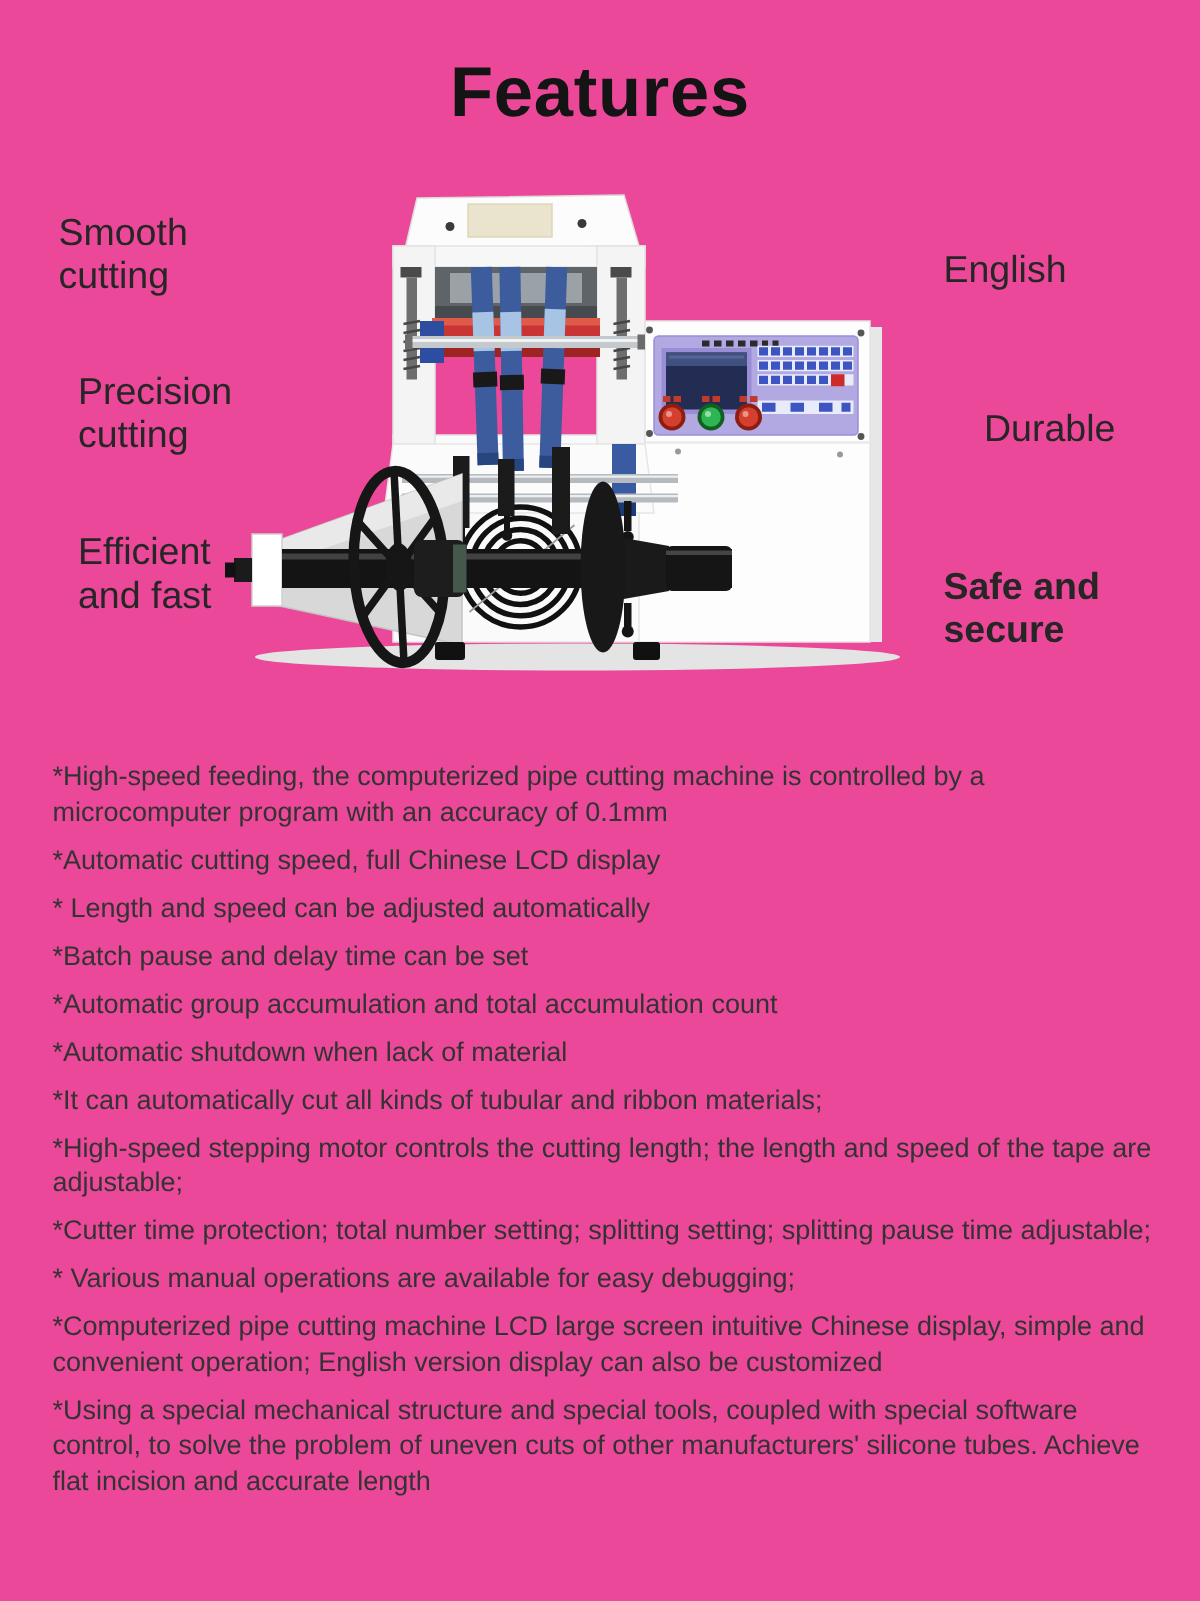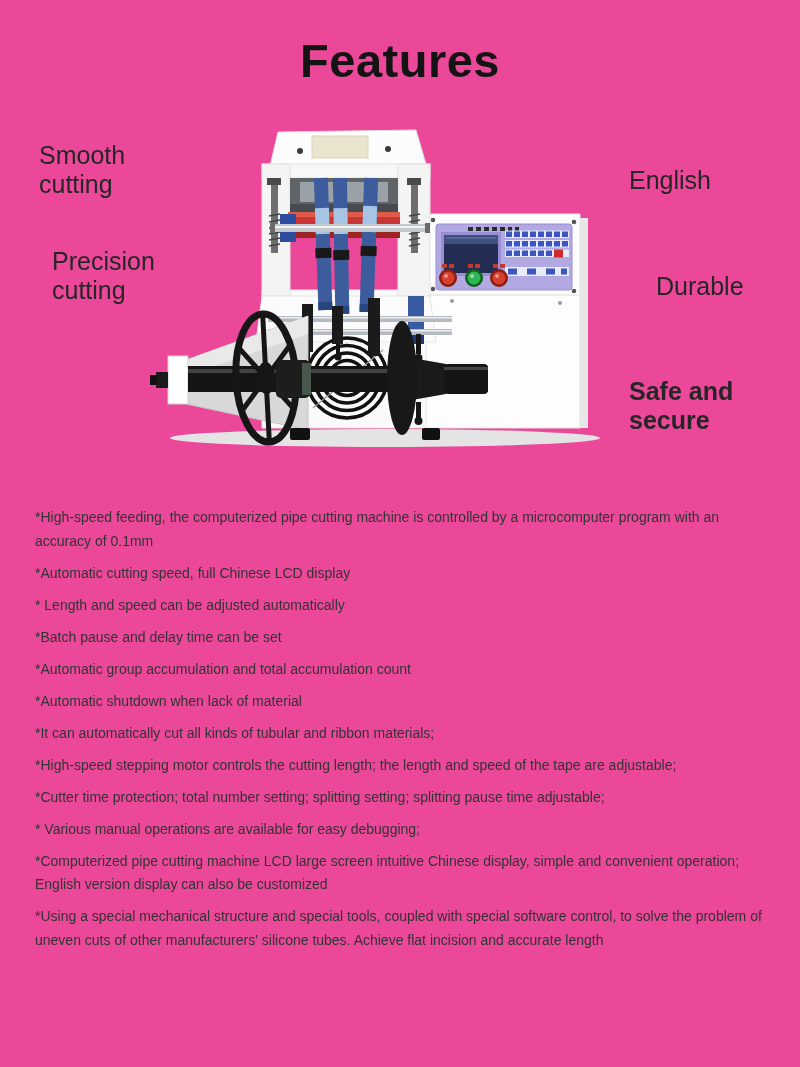--- a/index.html
+++ b/index.html
@@ -27,34 +27,36 @@
   .c-efficient { left:52px;  top:354px; }
   .c-powerful  { left:629px; top:166px; }
   .c-durable   { left:656px; top:272px; }
   .c-safe      { left:629px; top:377px;font-weight:bold; }
 
   .machine { position:absolute; left:150px; top:120px; width:460px; height:360px; }
 
   .features { position:absolute; left:35px; top:506px; width:733px; }
   .features p {
     margin:0 0 8.5px 0;
-    font-size:14px; line-height:23.5px; color:#333;
+    font-size:18px; line-height:23.5px; color:#333;
   }
 </style>
 </head>
 <body>
 
 <div class="page">
 
   <h1 class="title">Features</h1>
 
   <div class="callout c-smooth">Smooth
 cutting</div>
   <div class="callout c-precision">Precision
 cutting</div>
+  <div class="callout c-efficient">Efficient
+and fast</div>
   <div class="callout c-powerful">English</div>
   <div class="callout c-durable">Durable</div>
   <div class="callout c-safe">Safe and
 secure</div>
 
   <svg class="machine" viewBox="0 0 460 360" xmlns="http://www.w3.org/2000/svg">
 
     <ellipse cx="235" cy="318" rx="215" ry="9" fill="#e4e4e4"></ellipse>
 
     <g>

